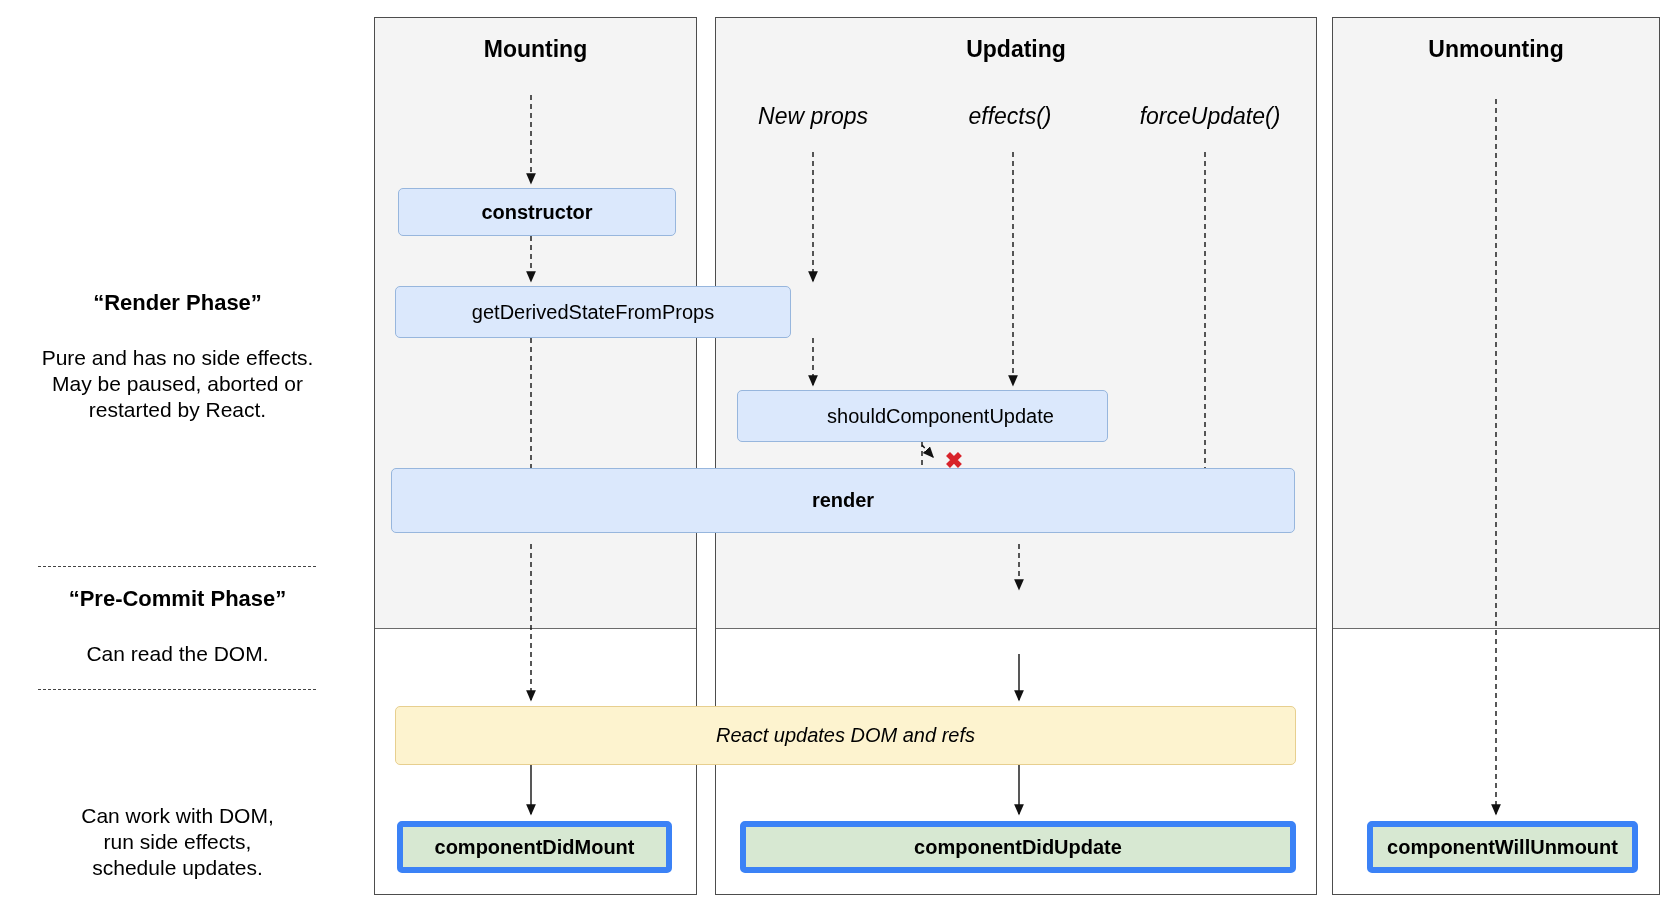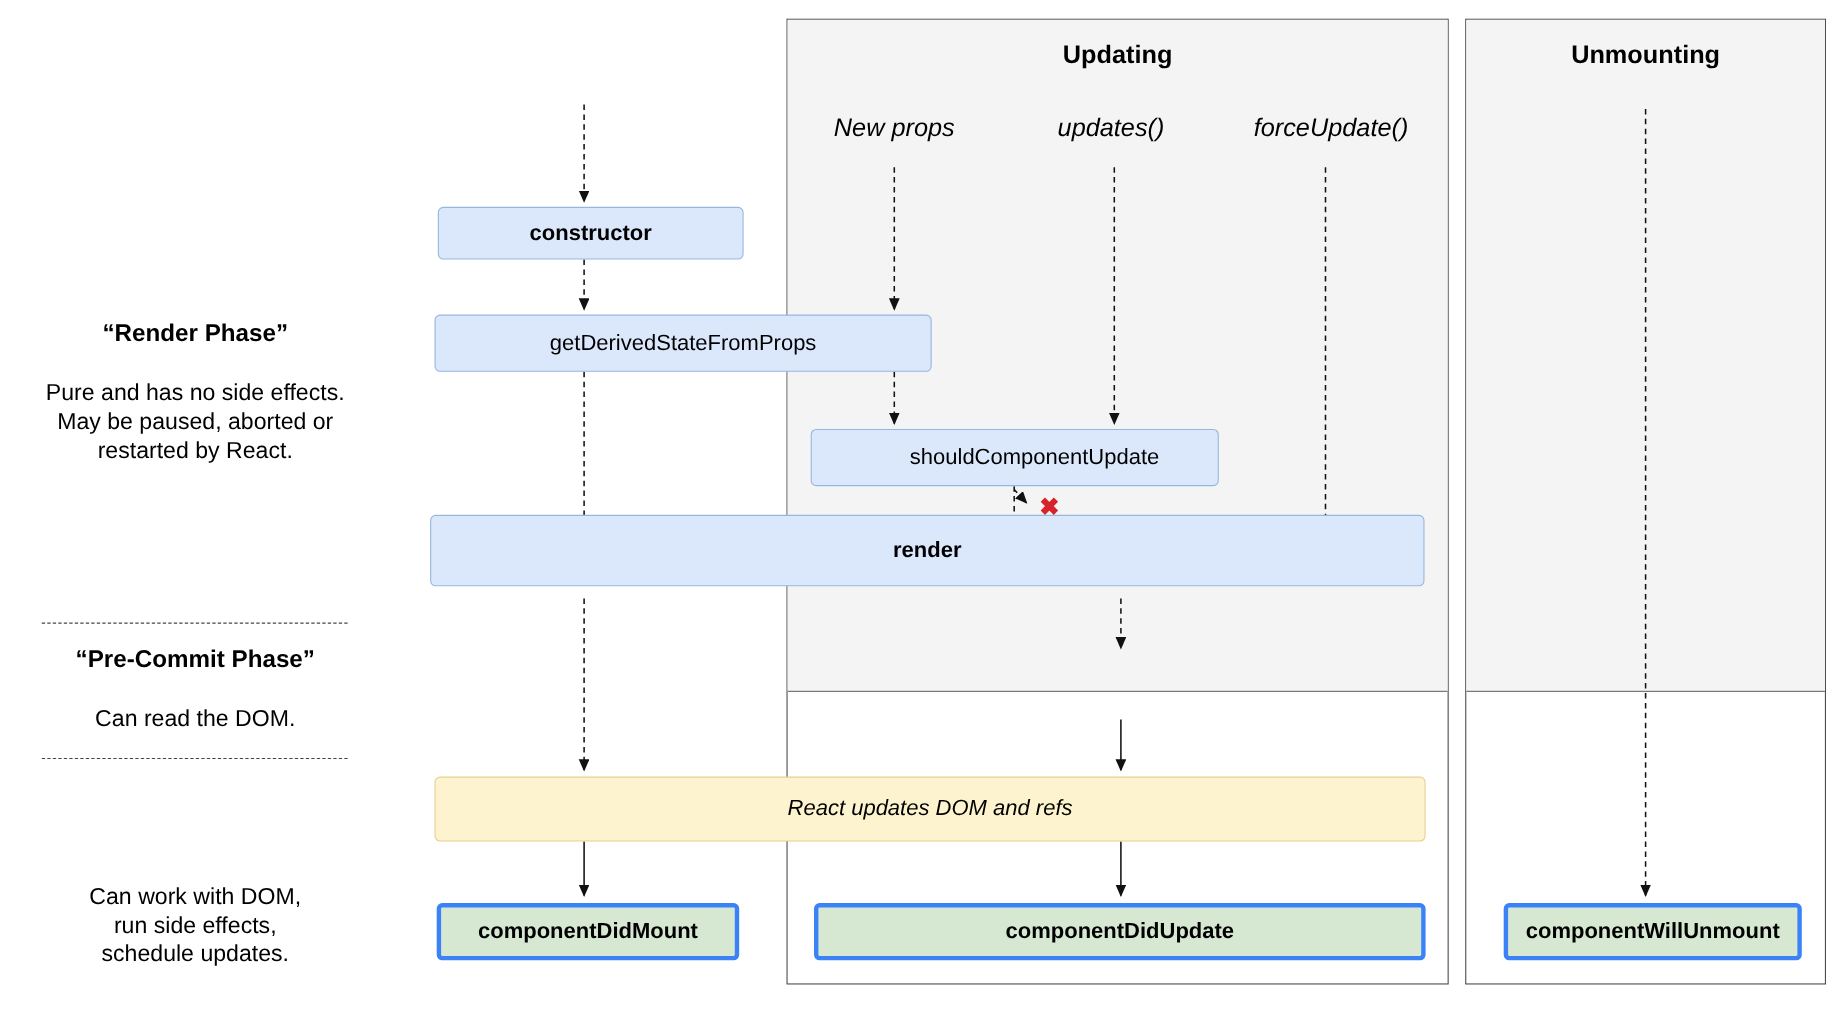--- a/index.html
+++ b/index.html
@@ -41,21 +41,21 @@
     position:absolute;
     box-sizing:border-box;
     border-radius:5px;
     display:flex;align-items:center;justify-content:center;
     font-size:20px;color:#000;
     text-align:center;
     z-index:3;
   }
   .node.blue  {background:#dbe8fc;border:1px solid #97b6dd;}
   .node.yellow{background:#fdf3cf;border:1px solid #e7cf8f;}
-  .node.green {background:#d7e8d2;border:4px solid #3b82f6;}
+  .node.green {background:#d7e8d2;border:6px solid #3b82f6;}
   .bold{font-weight:bold;}
   .italic{font-style:italic;}
   
   .phase-title{
     position:absolute;left:25px;width:305px;
     text-align:center;
     font-size:22px;font-weight:bold;color:#000;
   }
   .phase-desc{
     position:absolute;left:25px;width:305px;
@@ -73,33 +73,37 @@
     text-align:center;
     font-size:22px;font-weight:bold;color:#d8232a;
     z-index:4;
   }
 </style>
 </head>
 <body>
 
 <div class="canvas">
 
+  <div class="col" style="left:374px;top:17px;width:323px;height:878px;">
+    <div class="col-gray"></div>
+    <div class="col-title">Mounting</div>
+  </div>
 
   <div class="col" style="left:1332px;top:17px;width:328px;height:878px;">
     <div class="col-gray"></div>
     <div class="col-title">Unmounting</div>
   </div>
 
   <div class="col" style="left:715px;top:17px;width:602px;height:878px;">
     <div class="col-gray"></div>
     <div class="col-title">Updating</div>
   </div>
 
   <div class="trigger" style="left:813px;top:103px;">New props</div>
-  <div class="trigger" style="left:1010px;top:103px;">updates()</div>
+  <div class="trigger" style="left:1010px;top:103px;">effects()</div>
   <div class="trigger" style="left:1210px;top:103px;">forceUpdate()</div>
 
   <svg class="arrows" width="1674" height="917" viewBox="0 0 1674 917">
     <defs>
       <marker id="ah" markerWidth="9" markerHeight="8" refX="7" refY="3.5" orient="auto">
         <path d="M0,0 L8,3.5 L0,7 z" fill="#111"></path>
       </marker>
     </defs>
 
     <path d="M531,95 V183" stroke="#111" stroke-width="1.4" stroke-dasharray="5 4" fill="none" marker-end="url(#ah)"></path>
@@ -116,21 +120,21 @@
     <path d="M1496,99 V814" stroke="#111" stroke-width="1.4" stroke-dasharray="5 4" fill="none" marker-end="url(#ah)"></path>
 
     <path d="M1019,654 V700" stroke="#111" stroke-width="1.4" fill="none" marker-end="url(#ah)"></path>
     <path d="M531,765 V814" stroke="#111" stroke-width="1.4" fill="none" marker-end="url(#ah)"></path>
     <path d="M1019,765 V814" stroke="#111" stroke-width="1.4" fill="none" marker-end="url(#ah)"></path>
   </svg>
 
   <div class="cancel-x">✖</div>
 
   <div class="node blue bold" style="left:398px;top:188px;width:278px;height:48px;">constructor</div>
-  <div class="node blue" style="left:395px;top:286px;width:452px;height:52px;">getDerivedStateFromProps</div>
+  <div class="node blue" style="left:395px;top:286px;width:396px;height:52px;">getDerivedStateFromProps</div>
   <div class="node blue" style="left:737px;top:390px;width:371px;height:52px;padding-left:36px;">shouldComponentUpdate</div>
   <div class="node blue bold" style="left:391px;top:468px;width:904px;height:65px;">render</div>
   <div class="node yellow italic" style="left:395px;top:706px;width:901px;height:59px;">React updates DOM and refs</div>
   <div class="node green bold" style="left:397px;top:821px;width:275px;height:52px;">componentDidMount</div>
   <div class="node green bold" style="left:740px;top:821px;width:556px;height:52px;">componentDidUpdate</div>
   <div class="node green bold" style="left:1367px;top:821px;width:271px;height:52px;">componentWillUnmount</div>
 
   <div class="phase-title" style="top:290px;">“Render Phase”</div>
   <div class="phase-desc" style="top:345px;">Pure and has no side effects.
 May be paused, aborted or

